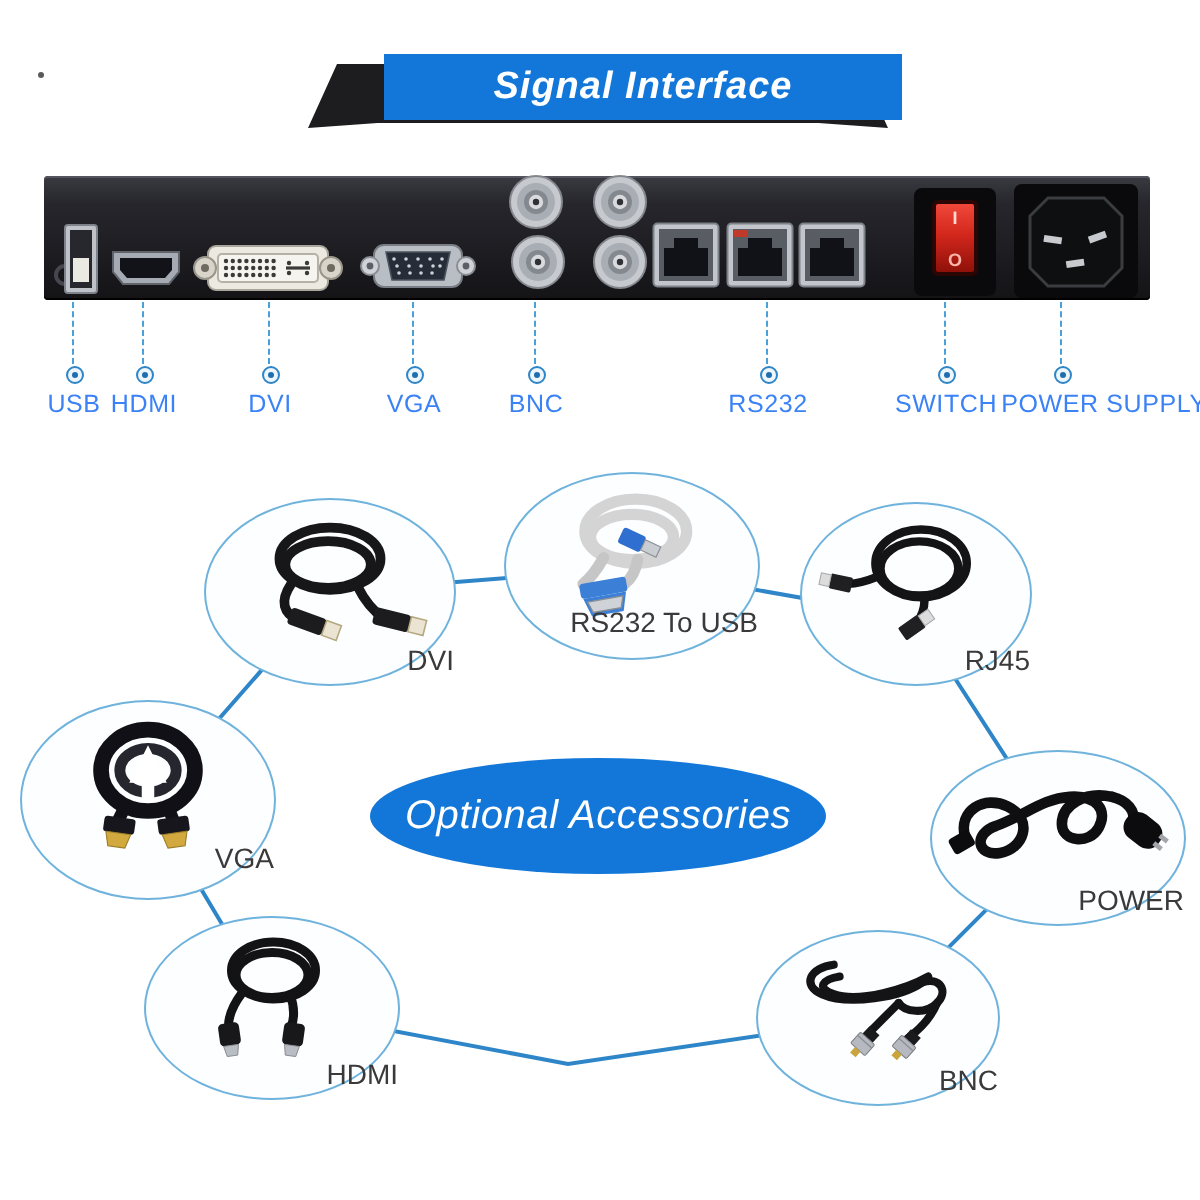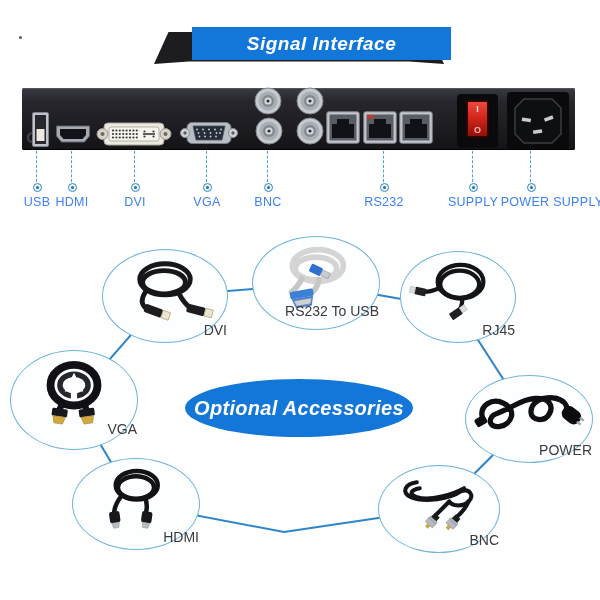--- a/index.html
+++ b/index.html
@@ -35,21 +35,21 @@
   .callout .plabel{position:absolute;top:44px;left:0;transform:translateX(-50%);white-space:nowrap;
     color:#3b82f6;font-size:12.5px;letter-spacing:.3px;}
 
   
   .ringlines{position:absolute;left:0;top:0;z-index:0;}
   .acc{position:absolute;z-index:1;background:#fdfeff;border:1.5px solid #6fb3dd;border-radius:50%;box-sizing:border-box;}
   .acc svg{position:absolute;left:50%;top:6px;transform:translateX(-50%);}
   .acc .alabel{position:absolute;left:0;right:0;bottom:4px;text-align:right;color:#3a3a3a;font-size:14px;}
   .acc-title{position:absolute;left:185px;top:379px;width:228px;height:58px;background:#1377d9;border-radius:50%;
     z-index:2;display:flex;align-items:center;justify-content:center;}
-  .acc-title span{color:#fff;font-size:20px;font-weight:bold;font-style:italic;letter-spacing:.3px;}
+  .acc-title span{color:#fff;font-size:20px;font-weight:normal;font-style:italic;letter-spacing:.3px;}
 </style>
 </head>
 <body>
 
 <div class="stage">
 
   <div class="banner-shadow"></div>
   <div class="banner">
     <span>Signal Interface</span>
   </div>
@@ -237,21 +237,21 @@
     <div class="ringdot">
         <i></i>
       </div>
     <span class="plabel">RS232</span>
   </div>
   <div class="callout" style="left:473px">
     <div class="dash"></div>
     <div class="ringdot">
         <i></i>
       </div>
-    <span class="plabel">SUPPLY</span>
+    <span class="plabel">SWITCH</span>
   </div>
   <div class="callout" style="left:531px">
     <div class="dash"></div>
     <div class="ringdot">
         <i></i>
       </div>
     <span class="plabel" style="left:21px">POWER SUPPLY</span>
   </div>
 
   <svg class="ringlines" width="600" height="600">

